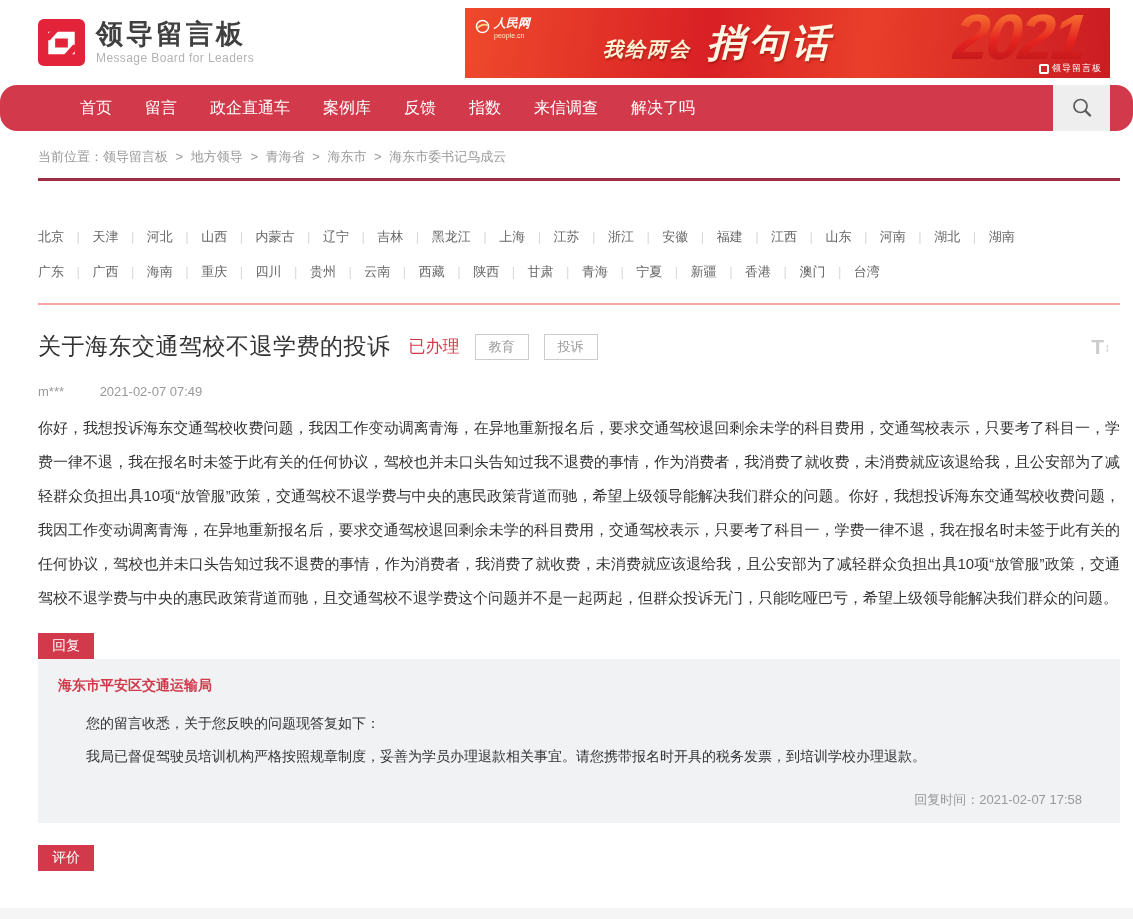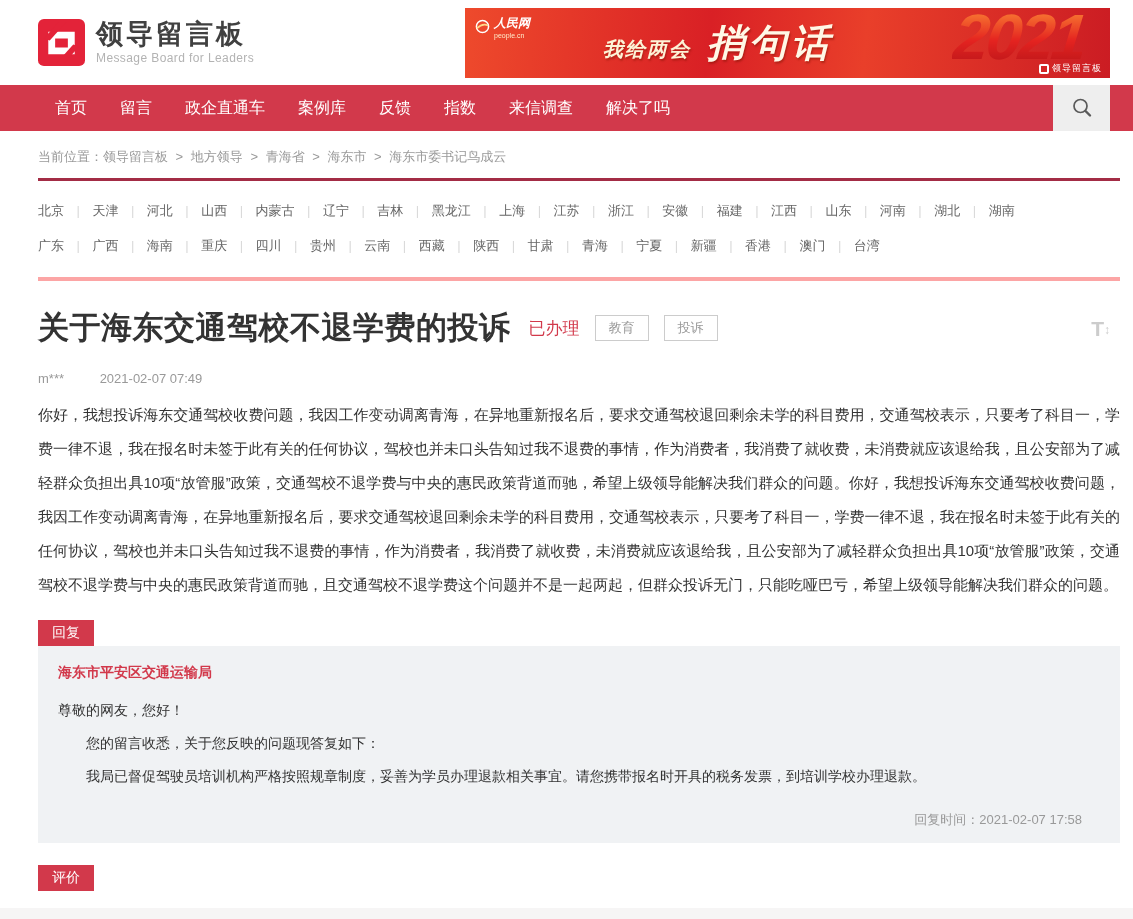--- a/index.html
+++ b/index.html
@@ -25,39 +25,39 @@
   .slogan { position:absolute; left:138px; top:50%; transform:translateY(-50%); white-space:nowrap;
     font-style:italic; font-weight:bold; color:#fdf3d7; text-shadow:1px 2px 2px rgba(120,20,0,.45); }
   .slogan .s1 { font-size:20px; letter-spacing:2px; }
   .slogan .s2 { font-size:38px; margin-left:16px; letter-spacing:4px; color:#fff8e6;font-style:italic; }
   .year { position:absolute; right:26px; top:-8px; font-size:64px; font-weight:bold; font-style:italic; letter-spacing:-3px;
     background:linear-gradient(180deg,#ff9a38 0%,#e42320 55%,#b01218 100%);
     -webkit-background-clip:text; background-clip:text; color:transparent; transform:skew(-6deg); }
   .banner-brand { position:absolute; right:8px; bottom:3px; display:flex; align-items:center; color:#fff; font-size:9px; letter-spacing:1px; }
   .bb-icon { width:10px; height:10px; border:2px solid #fff; border-radius:2px; margin-right:3px; display:inline-block; }
   
-  .nav { height:46px; background:#d2394b; display:flex; align-items:center; padding-left:55px; }
+  .nav { height:46px; background:#d2394b; display:flex; align-items:center; padding-left:80px;border-radius:17px; }
   .nav ul { list-style:none; display:flex; align-items:center; height:100%; }
   .nav li { color:#fff; font-size:16px; margin-right:33px; cursor:pointer; line-height:46px; white-space:nowrap; }
   .search-btn { margin-left:auto; margin-right:23px; width:57px; height:46px; background:#eeeeee;
     display:flex; align-items:center; justify-content:center; cursor:pointer; }
   
   .crumbs { padding:17px 13px 0 38px; font-size:13px; color:#999; }
   .crumbs a { color:#999; text-decoration:none; cursor:pointer; }
   .crumb-list a:not(:last-child)::after { content:" > "; color:#999; margin:0 4px; }
   .crumb-rule { height:3px; background:#a32c45; margin:12px 13px 0 38px; }
   
-  .regions { margin:0 13px 0 38px; padding:12px 0 14px 0; border-bottom:4px solid #fca5a5; }
+  .regions { margin:12px 13px 0 38px; padding:26px 0 14px 0; border-bottom:2px solid #fca5a5; }
   .region-row { padding:8px 0; white-space:nowrap; }
   .region-row a { font-size:13px; color:#666; text-decoration:none; cursor:pointer; }
   .region-row a:not(:last-child)::after { content:"|"; color:#d9d9d9; margin:0 12.5px; font-weight:normal; }
   
   .article { margin:0 13px 0 38px; padding-top:26px; }
   .title-row { display:flex; align-items:center; }
-  .title-row h1 { font-size:31px; font-weight:bold; color:#333; letter-spacing:.5px; }
+  .title-row h1 { font-size:23px; font-weight:normal; color:#333; letter-spacing:.5px; }
   .status { color:#d2394b; font-size:17px; margin-left:18px; }
   .tags { display:inline-flex; }
   .tag { font-size:13px; color:#9a9a9a; border:1px solid #ccc; padding:3px 13px; margin-left:15px; background:#fff; cursor:pointer;font-family:Liberation Serif, serif; }
   .font-size-ctl { margin-left:auto; margin-right:10px; color:#ccc; font-size:21px; font-weight:bold; cursor:pointer; line-height:1; }
   .font-size-ctl small { font-size:12px; font-weight:normal; vertical-align:2px; }
   .meta { margin-top:22px; font-size:13px; color:#999; }
   .meta .author { margin-right:32px; }
   .post-content { margin-top:12px; font-size:15px; line-height:34px; color:#333; text-align:justify; }
   
   .tab { display:inline-block; background:#d2394b; color:#fff; font-size:14px; padding:4px 14px; cursor:default; }
@@ -155,21 +155,20 @@
     <span class="author">m***</span>
     <span>2021-02-07 07:49</span>
   </div>
   <p class="post-content">你好，我想投诉海东交通驾校收费问题，我因工作变动调离青海，在异地重新报名后，要求交通驾校退回剩余未学的科目费用，交通驾校表示，只要考了科目一，学费一律不退，我在报名时未签于此有关的任何协议，驾校也并未口头告知过我不退费的事情，作为消费者，我消费了就收费，未消费就应该退给我，且公安部为了减轻群众负担出具10项“放管服”政策，交通驾校不退学费与中央的惠民政策背道而驰，希望上级领导能解决我们群众的问题。你好，我想投诉海东交通驾校收费问题，我因工作变动调离青海，在异地重新报名后，要求交通驾校退回剩余未学的科目费用，交通驾校表示，只要考了科目一，学费一律不退，我在报名时未签于此有关的任何协议，驾校也并未口头告知过我不退费的事情，作为消费者，我消费了就收费，未消费就应该退给我，且公安部为了减轻群众负担出具10项“放管服”政策，交通驾校不退学费与中央的惠民政策背道而驰，且交通驾校不退学费这个问题并不是一起两起，但群众投诉无门，只能吃哑巴亏，希望上级领导能解决我们群众的问题。</p>
 </div>
 
 <div class="reply">
   <div class="tab">回复</div>
   <div class="reply-panel">
     <div class="reply-org">海东市平安区交通运输局</div>
-    <p>尊敬的网友，您好！</p>
     <div>
 
     <p class="rp">您的留言收悉，关于您反映的问题现答复如下：</p>
         <p class="rp">我局已督促驾驶员培训机构严格按照规章制度，妥善为学员办理退款相关事宜。请您携带报名时开具的税务发票，到培训学校办理退款。</p>
       </div>
     <div class="rtime">
       <span>回复时间：</span><span>2021-02-07 17:58</span>
     </div>
   </div>
 </div>

